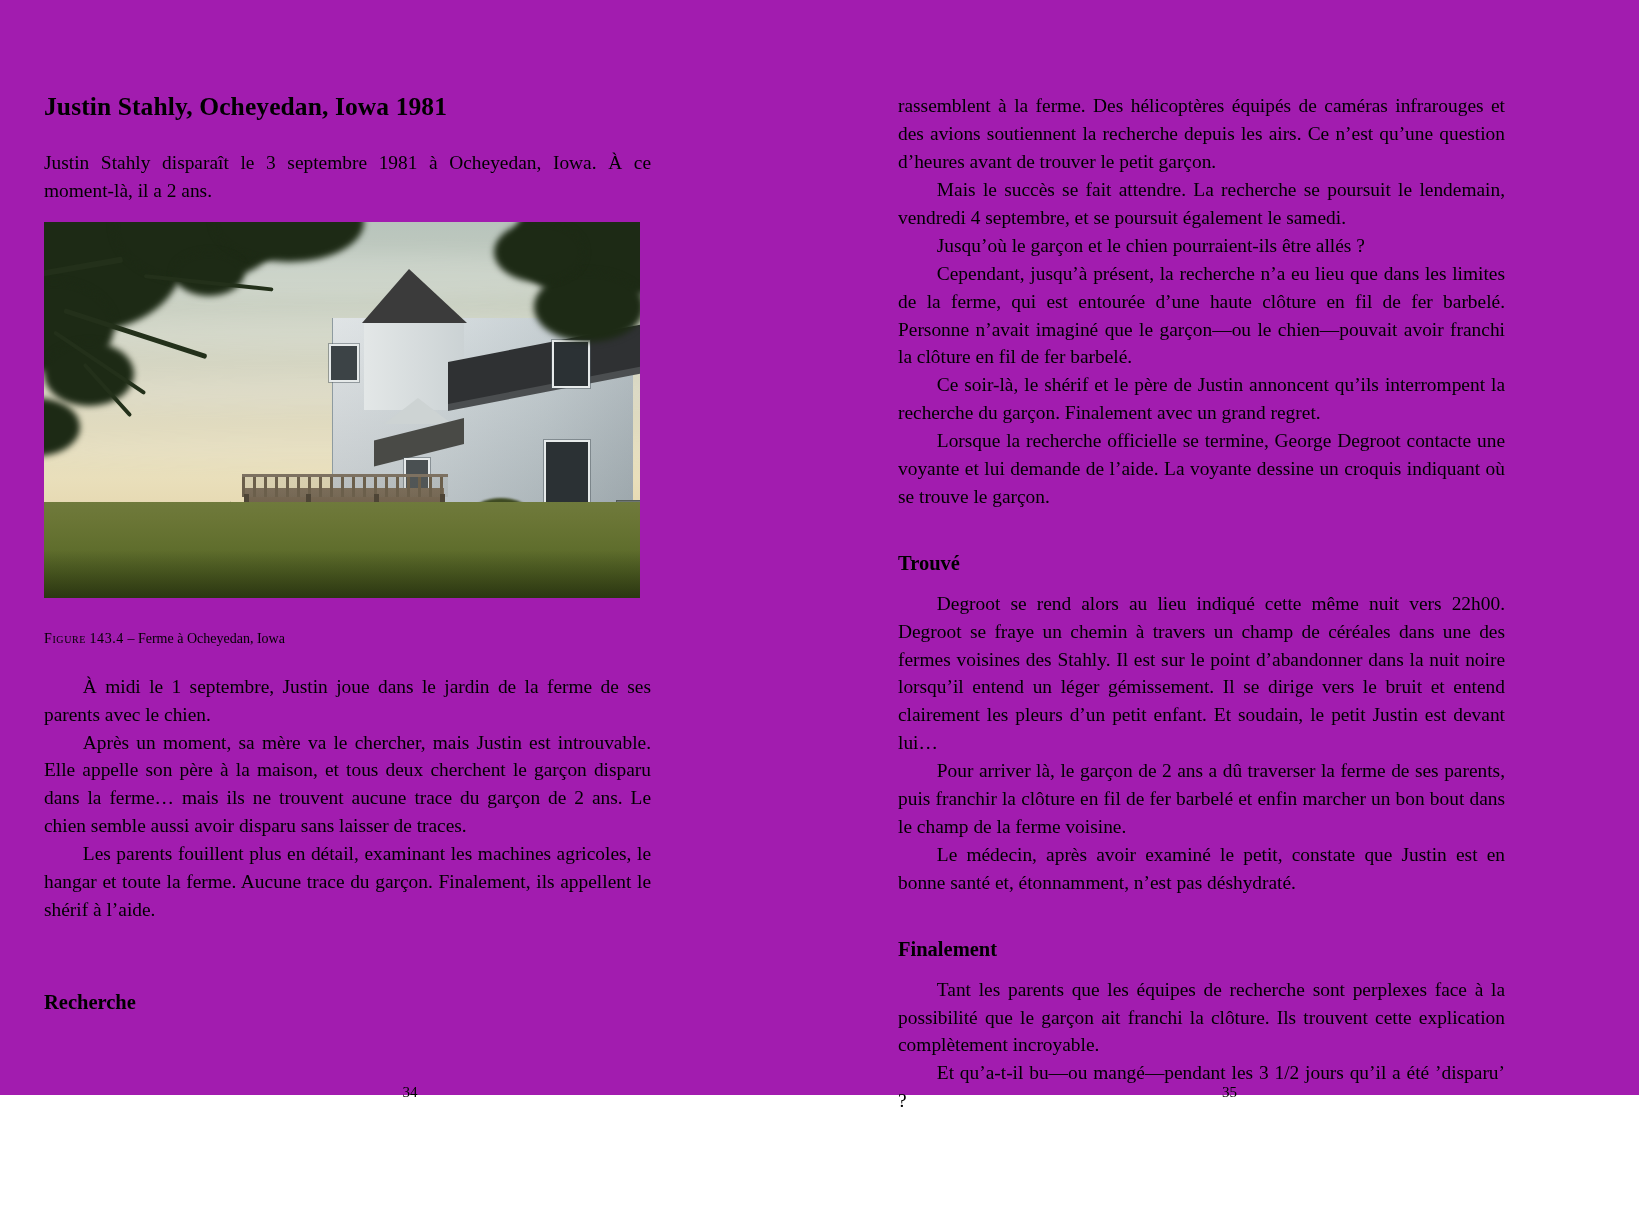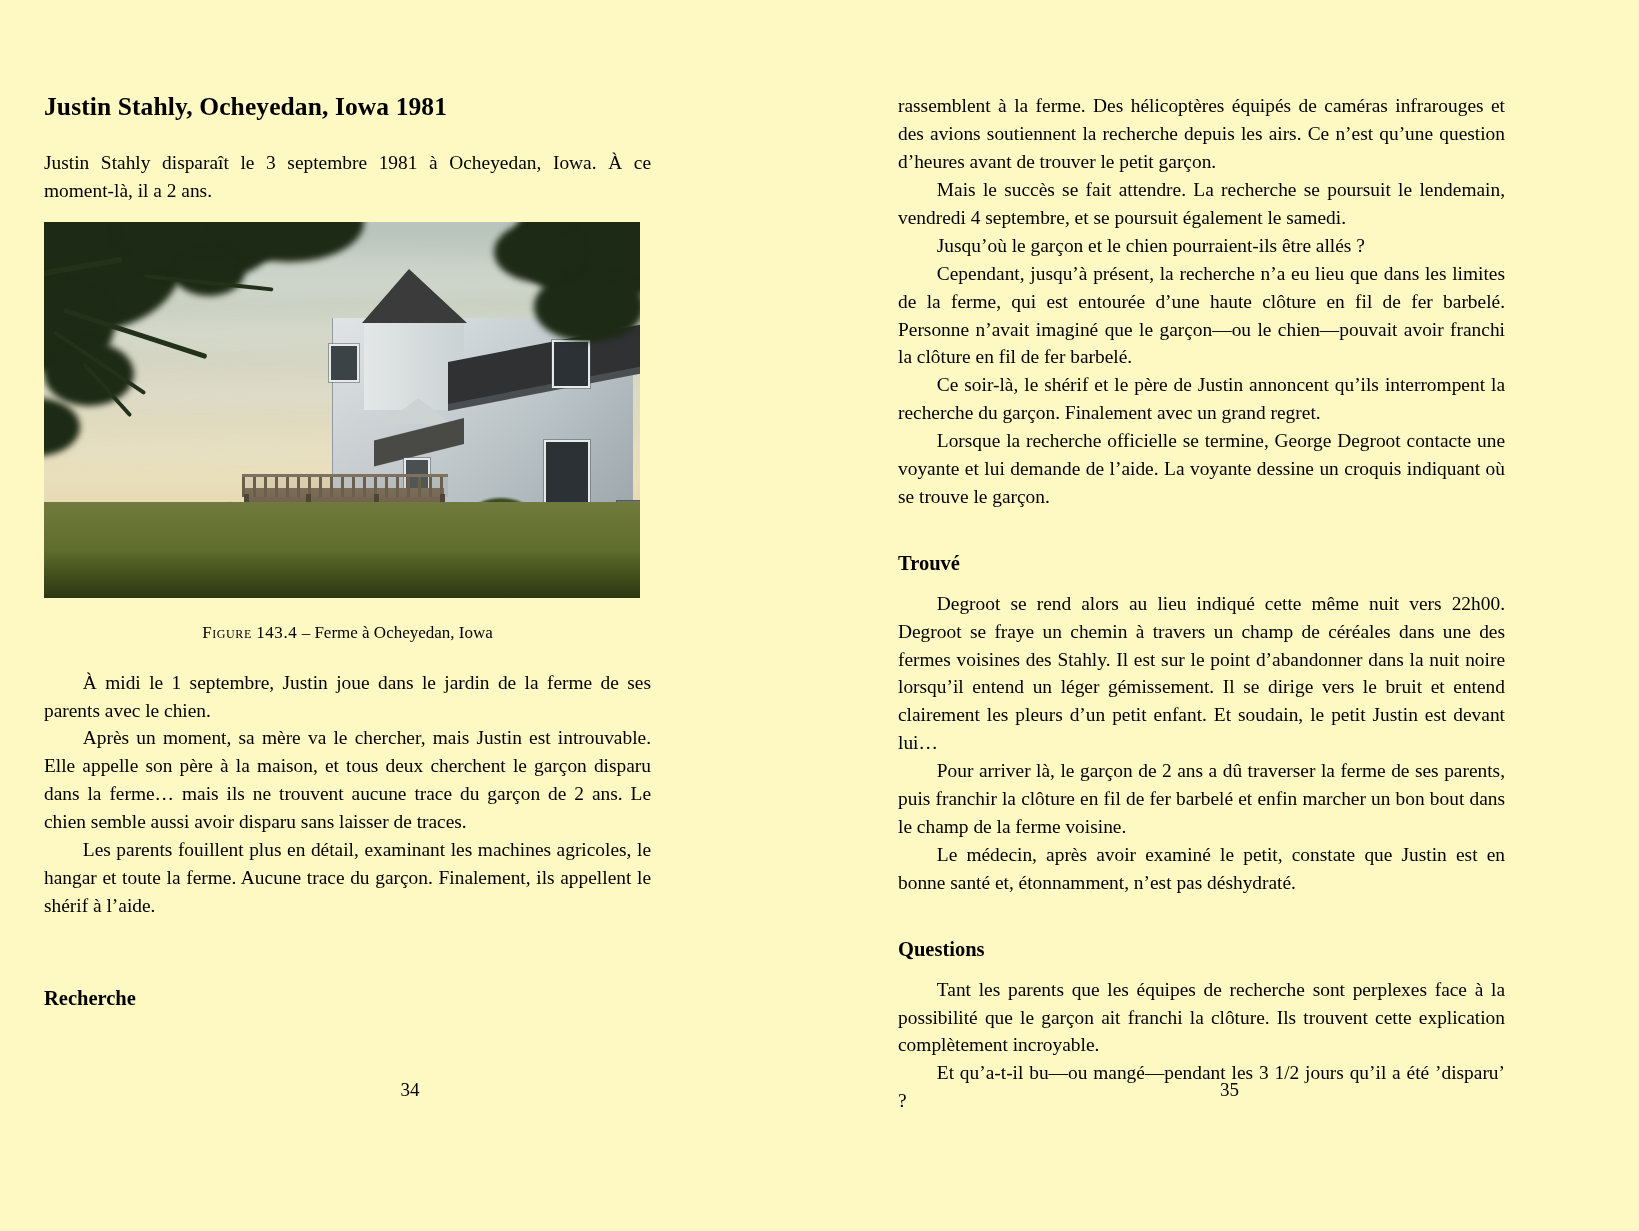--- a/index.html
+++ b/index.html
@@ -10,22 +10,22 @@
   body {
     width: 1639px;
     height: 1231px;
     font-family: "Liberation Serif", "DejaVu Serif", serif;
     color: #000000;
     overflow: hidden;
   }
   .spread {
     position: relative;
     width: 1639px;
-    height: 1231px;
-    background: #fef9c3;
+    height: 1095px;
+    background: #a21caf;
   }
   .page {
     position: absolute;
     top: 0;
     height: 1231px;
     box-sizing: border-box;
   }
   .page-left  { left: 0px;   width: 820px; }
   .page-right { left: 820px; width: 819px; }
 
@@ -274,36 +274,35 @@
   }
   .tree-right {
     position: absolute;
     right: -14px;
     top: -10px;
     width: 170px;
     height: 150px;
   }
 
   .fig-caption {
-    margin-top: 24px;
-    text-align: center;
-    font-size: 17px;
+    margin-top: 32px;
+    font-size: 14px;
     line-height: 1.3;
   }
   .smallcaps {
     font-variant: small-caps;
     letter-spacing: 0.6px;
   }
 
   .folio {
     position: absolute;
     bottom: 130px;
     width: 100%;
     text-align: center;
-    font-size: 19px;
+    font-size: 15px;
   }
   .folio-left  { left: 0; }
   .folio-right { left: 0; }
 </style>
 </head>
 <body>
 
 <div class="spread">
 
   <div class="page page-left">
@@ -397,21 +396,21 @@
       <p class="ind">Jusqu’où le garçon et le chien pourraient-ils être allés ?</p>
       <p class="ind">Cependant, jusqu’à présent, la recherche n’a eu lieu que dans les limites de la ferme, qui est entourée d’une haute clôture en fil de fer barbelé. Personne n’avait imaginé que le garçon—ou le chien—pouvait avoir franchi la clôture en fil de fer barbelé.</p>
       <p class="ind">Ce soir-là, le shérif et le père de Justin annoncent qu’ils interrompent la recherche du garçon. Finalement avec un grand regret.</p>
       <p class="ind">Lorsque la recherche officielle se termine, George Degroot contacte une voyante et lui demande de l’aide. La voyante dessine un croquis indiquant où se trouve le garçon.</p>
 
       <h2 class="section-title">Trouvé</h2>
       <p class="ind">Degroot se rend alors au lieu indiqué cette même nuit vers 22h00. Degroot se fraye un chemin à travers un champ de céréales dans une des fermes voisines des Stahly. Il est sur le point d’abandonner dans la nuit noire lorsqu’il entend un léger gémissement. Il se dirige vers le bruit et entend clairement les pleurs d’un petit enfant. Et soudain, le petit Justin est devant lui…</p>
       <p class="ind">Pour arriver là, le garçon de 2 ans a dû traverser la ferme de ses parents, puis franchir la clôture en fil de fer barbelé et enfin marcher un bon bout dans le champ de la ferme voisine.</p>
       <p class="ind">Le médecin, après avoir examiné le petit, constate que Justin est en bonne santé et, étonnamment, n’est pas déshydraté.</p>
 
-      <h2 class="section-title">Questions</h2>
+      <h2 class="section-title">Finalement</h2>
       <p class="ind">Tant les parents que les équipes de recherche sont perplexes face à la possibilité que le garçon ait franchi la clôture. Ils trouvent cette explication complètement incroyable.</p>
       <p class="ind">Et qu’a-t-il bu—ou mangé—pendant les 3 1/2 jours qu’il a été ’disparu’ ?</p>
     </div>
 
     <div class="folio folio-right">35</div>
   </div>
 
 </div>
 
 </body></html>

